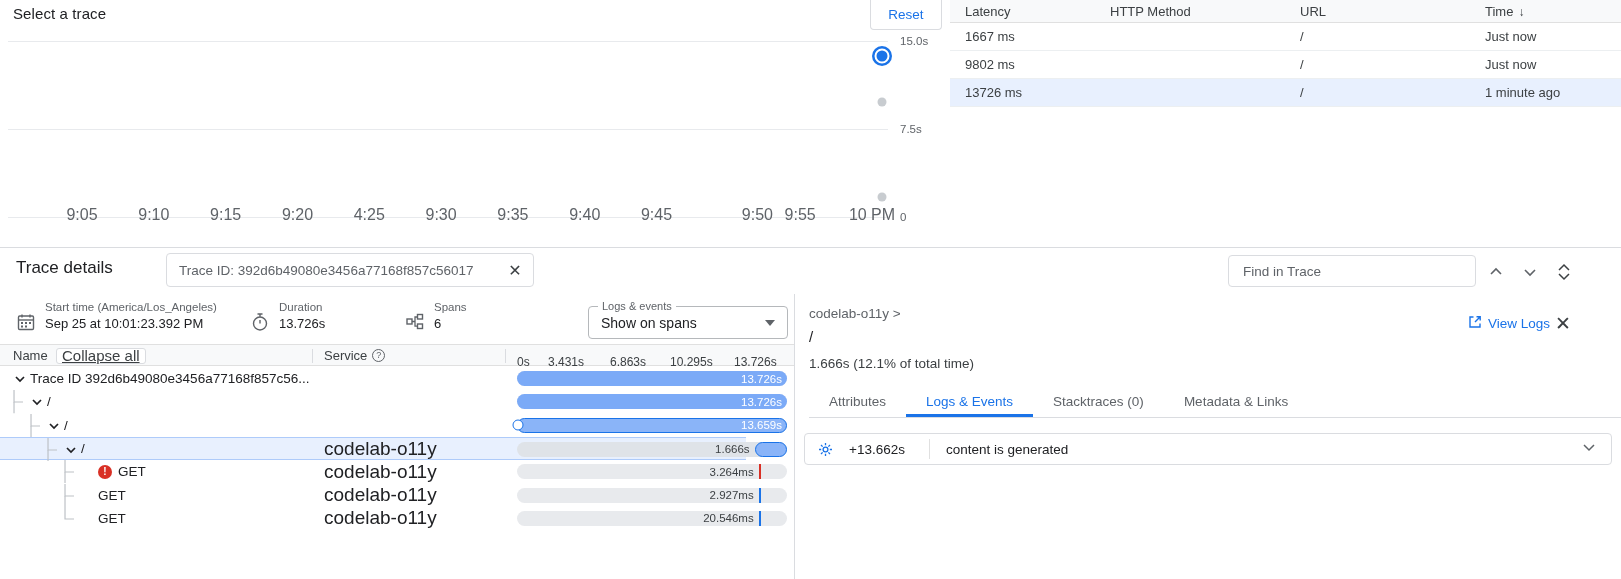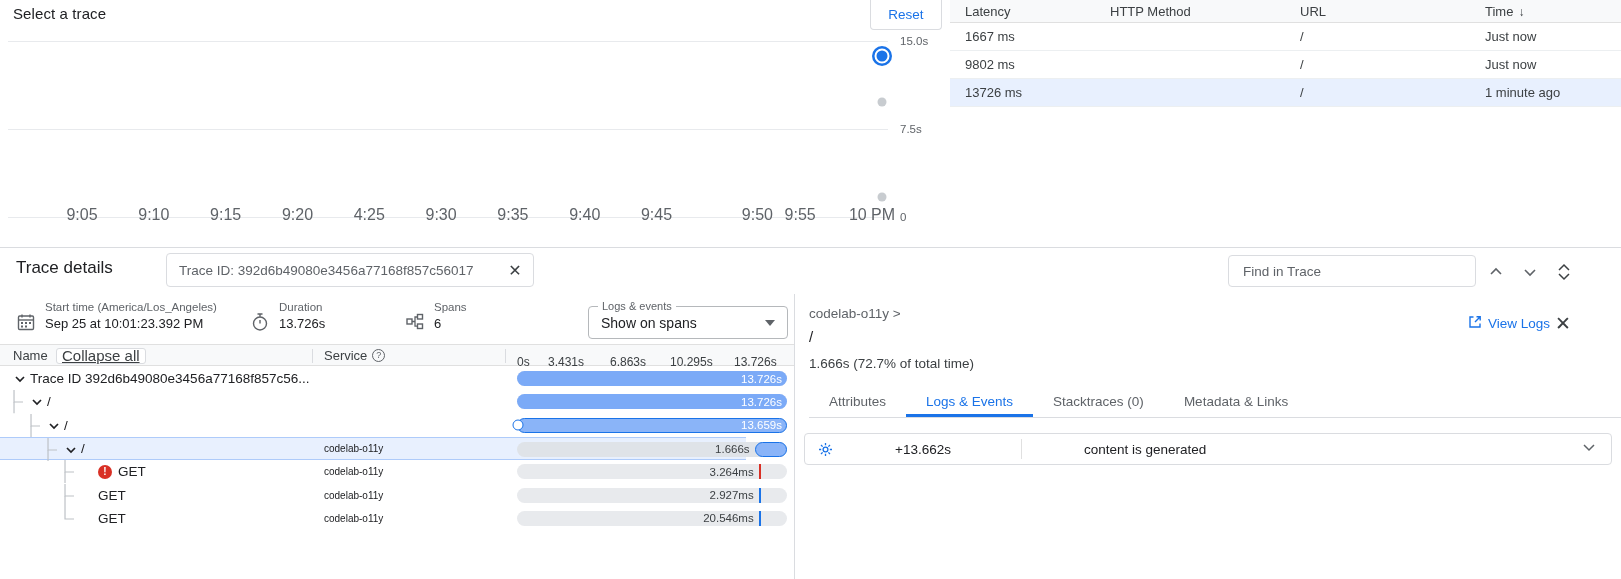--- a/index.html
+++ b/index.html
@@ -208,21 +208,21 @@
   .sp-name {
     position: absolute; font-size: 13.5px; color: #202124;
     white-space: nowrap;
   }
   .err-ico {
     position: absolute; width: 14px; height: 14px;
     border-radius: 50%; background: #d93025; color: #fff;
     font-size: 10px; font-weight: bold; line-height: 14px;
     text-align: center;
   }
-  .sp-svc { position: absolute; left: 324px; font-size: 10px; color: #202124; }
+  .sp-svc { position: absolute; left: 324px; font-size: 19px; color: #202124; }
 
   .track {
     position: absolute; left: 517px; width: 270px; height: 15px;
     border-radius: 7.5px; background: #e8eaed;
   }
   .track.grey2 { background: #dfe3e8; }
   .bar {
     position: absolute; top: 0; height: 15px;
     border-radius: 7.5px; background: #7baaf7;
   }
@@ -555,29 +555,29 @@
           </div>
         </div>
       </div>
   </div>
 
   <div class="vsplit"></div>
 
   <div class="detail">
     <div class="d-crumb">codelab-o11y &gt;</div>
     <div class="d-name">/</div>
-    <div class="d-sub">1.666s (72.7% of total time)</div>
+    <div class="d-sub">1.666s (12.1% of total time)</div>
     <div class="tabs" id="d-tabs">
         <div class="tab">Attributes</div>
         <div class="tab active">Logs &amp; Events</div>
         <div class="tab">Stacktraces (0)</div>
         <div class="tab">Metadata &amp; Links</div>
       </div>
     <div id="d-events">
-        <div class="ev-row" style="top: 139px; gap: 46px;">
+        <div class="ev-row" style="top: 139px;">
           <span class="ev-ico"><svg width="15" height="15" viewBox="0 0 15 15">
               <circle cx="7.5" cy="7.5" r="2.4" fill="none" stroke="#1a73e8" stroke-width="1.3"></circle>
               <path d="M7.5 1v2.2M7.5 11.8V14M1 7.5h2.2M11.8 7.5H14M3 3l1.6 1.6M10.4 10.4L12 12M12 3l-1.6 1.6M4.6 10.4L3 12" stroke="#1a73e8" stroke-width="1.3"></path>
             </svg></span>
           <span class="ev-time">+13.662s</span>
           <span class="ev-sep"></span>
           <span class="ev-msg">content is generated</span>
           <span class="ev-chev"><svg width="16" height="16" viewBox="0 0 16 16">
               <path d="M3 6l5 5 5-5" fill="none" stroke="#5f6368" stroke-width="1.5"></path>
             </svg></span>

